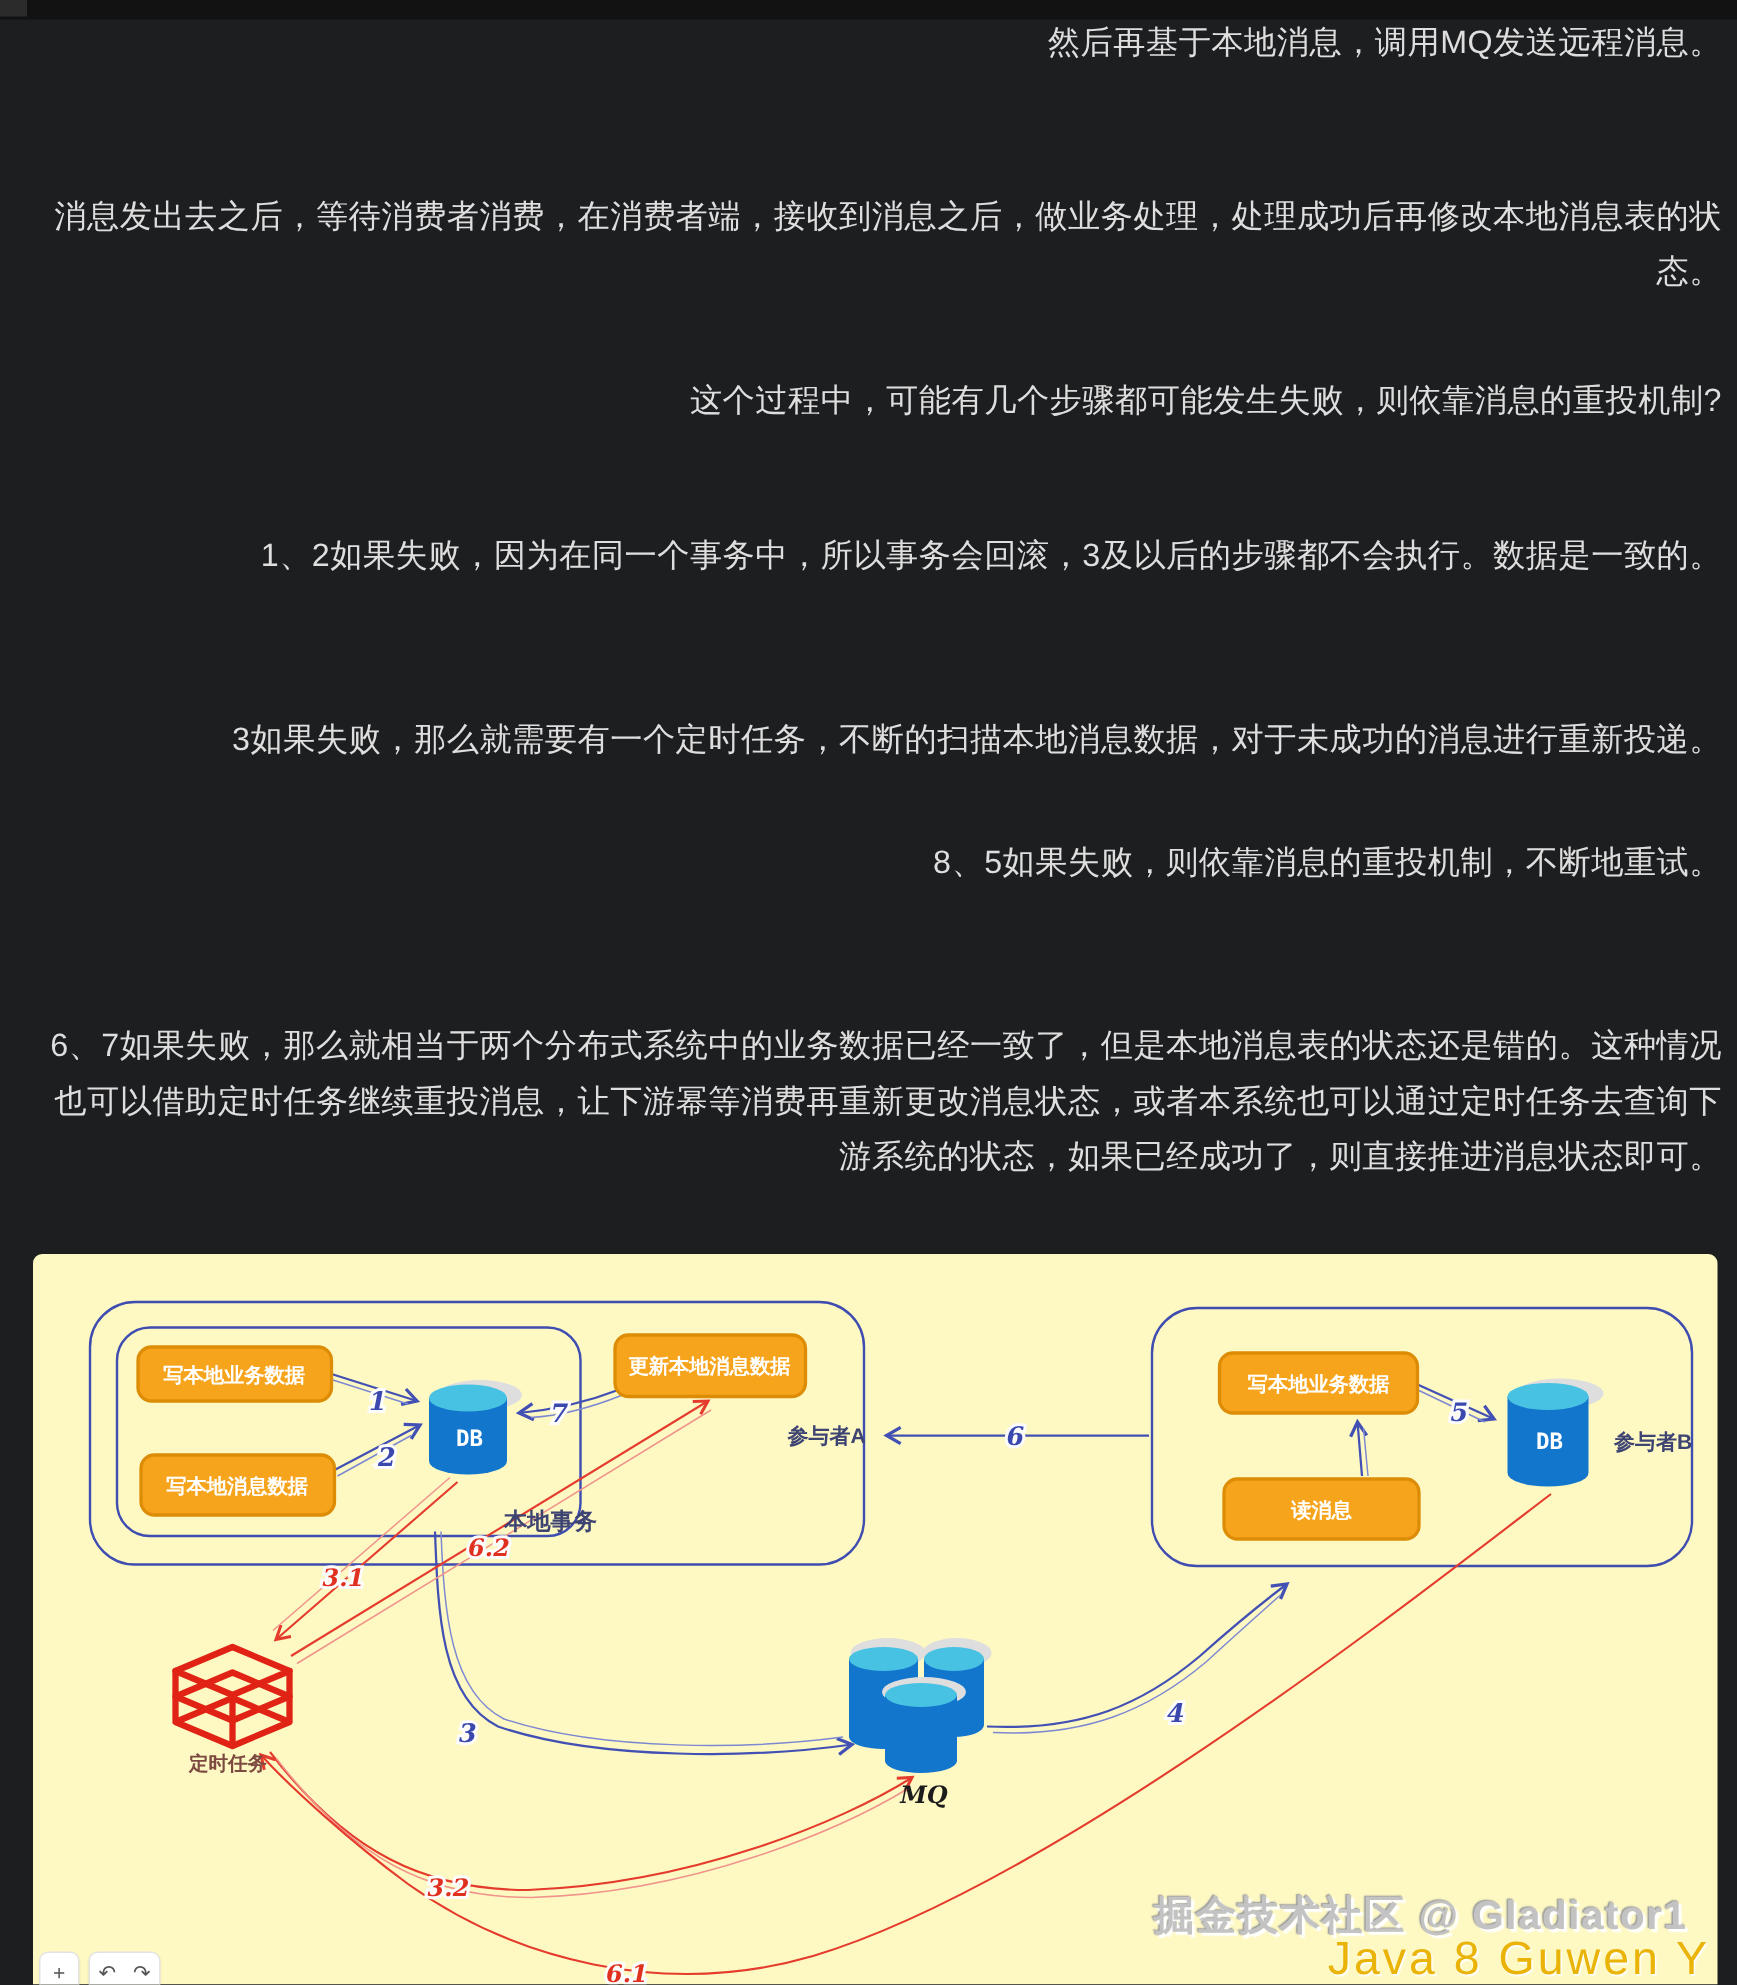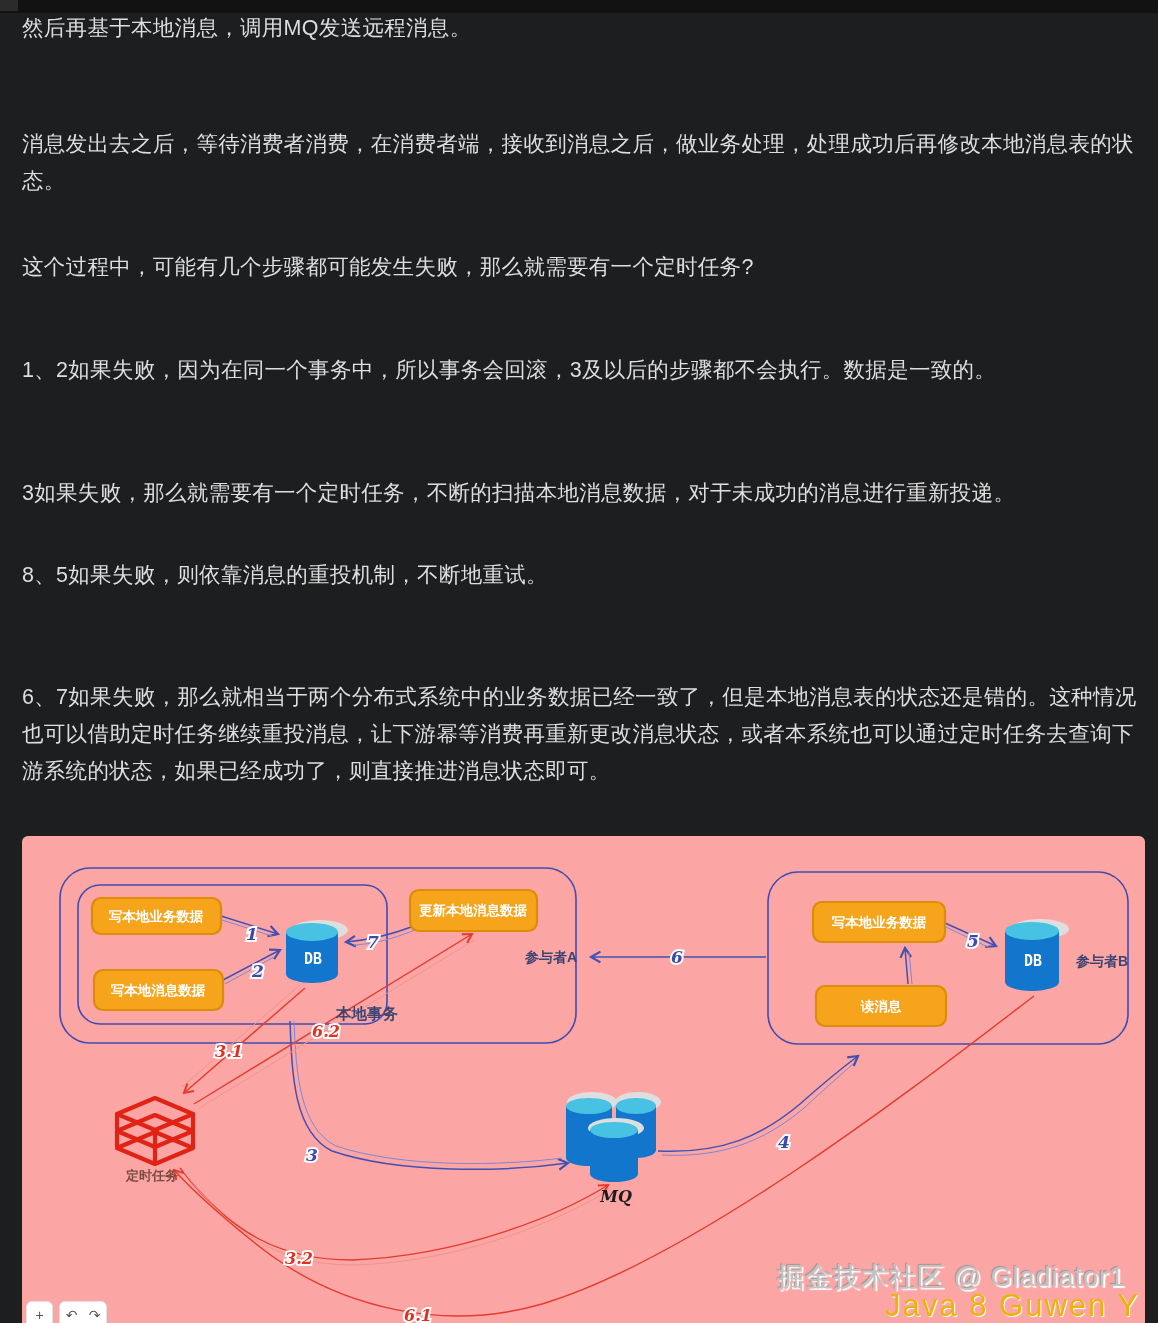--- a/index.html
+++ b/index.html
@@ -4,25 +4,25 @@
 <style>
   html,body{margin:0;padding:0;}
   body{
     width:1158px;height:1323px;position:relative;overflow:hidden;
     background:#1d1e20;font-family:"Liberation Sans",sans-serif;
   }
   .topstrip{position:absolute;left:0;top:0;width:1158px;height:13px;background:#121212;}
   .topstrip-corner{position:absolute;left:0;top:0;width:18px;height:11px;background:#2b2b2b;}
   .para{
     position:absolute;left:22px;width:1126px;margin:0;
-    color:#dedede;font-size:21.5px;line-height:37px;letter-spacing:.3px;
+    color:#dedede;font-size:21.5px;line-height:37px;letter-spacing:.3px;text-align:right;
   }
   .diagram-card{
     position:absolute;left:22px;top:836px;width:1123px;height:487px;
-    background:#fca5a5;border-radius:6px 6px 0 0;
+    background:#fef9c3;border-radius:6px 6px 0 0;
   }
   .diagram-card svg{position:absolute;left:0;top:0;}
 
   
   .frame{fill:none;stroke:#3f4cb0;stroke-width:1.6;}
   .bl{stroke:#4250b4;fill:none;stroke-width:1.5;}
   .bl2{stroke:#7d88d2;fill:none;stroke-width:1;}
   .rd{stroke:#e43b2d;fill:none;stroke-width:1.4;}
   .rd2{stroke:#f0948b;fill:none;stroke-width:1;}
   .obox{fill:#f7a41d;stroke:#dd8c06;stroke-width:2.2;}
@@ -33,21 +33,21 @@
   .dbtxt{font:bold 15px "DejaVu Sans Mono",monospace;fill:#fff;text-anchor:middle;}
   .hand{font:bold 14px "Liberation Sans",sans-serif;fill:#3e4472;}
   .num{font:italic bold 17px "DejaVu Serif",serif;fill:#3b49ae;paint-order:stroke;stroke:#fcfcfc;stroke-width:4px;text-anchor:middle;}
   .numr{font:italic bold 16px "DejaVu Serif",serif;fill:#e0301f;paint-order:stroke;stroke:#fcfcfc;stroke-width:4px;text-anchor:middle;}
   .timer-stroke{fill:none;stroke:#e02315;stroke-width:4.2;stroke-linejoin:round;stroke-linecap:round;}
   .timer-label{font:bold 13px "Liberation Sans",sans-serif;fill:#7c4a41;}
   .mq-label{font:italic bold 16px "DejaVu Serif",serif;fill:#1c1c1c;text-anchor:middle;}
 
   .wm1{
     position:absolute;top:1259px;right:33px;
-    font-size:27px;font-weight:normal;letter-spacing:1px;color:#c3c3c3;
+    font-size:27px;font-weight:bold;letter-spacing:1px;color:#c3c3c3;
     text-shadow:2px 2px 1px #ffffff,-1px -1px 1px #999999;
   }
   .wm2{
     position:absolute;top:1288px;right:18px;
     font-size:31px;font-weight:400;letter-spacing:2px;color:#eab308;
     text-shadow:1px 1px 1px #ffffff;
   }
   .tool{
     position:absolute;background:#ffffff;border:1px solid #e3e3e3;border-radius:6px;
     box-shadow:0 1px 2px rgba(0,0,0,.06);color:#555;display:flex;align-items:flex-start;
@@ -59,21 +59,21 @@
 </style>
 </head>
 <body>
 
 <div class="topstrip">
     <div class="topstrip-corner"></div>
   </div>
 
 <p class="para" style="top:10px">然后再基于本地消息，调用MQ发送远程消息。</p>
 <p class="para" style="top:126px">消息发出去之后，等待消费者消费，在消费者端，接收到消息之后，做业务处理，处理成功后再修改本地消息表的状态。</p>
-<p class="para" style="top:249px">这个过程中，可能有几个步骤都可能发生失败，那么就需要有一个定时任务?</p>
+<p class="para" style="top:249px">这个过程中，可能有几个步骤都可能发生失败，则依靠消息的重投机制?</p>
 <p class="para" style="top:352px">1、2如果失败，因为在同一个事务中，所以事务会回滚，3及以后的步骤都不会执行。数据是一致的。</p>
 <p class="para" style="top:475px">3如果失败，那么就需要有一个定时任务，不断的扫描本地消息数据，对于未成功的消息进行重新投递。</p>
 <p class="para" style="top:557px">8、5如果失败，则依靠消息的重投机制，不断地重试。</p>
 <p class="para" style="top:679px">6、7如果失败，那么就相当于两个分布式系统中的业务数据已经一致了，但是本地消息表的状态还是错的。这种情况也可以借助定时任务继续重投消息，让下游幂等消费再重新更改消息状态，或者本系统也可以通过定时任务去查询下游系统的状态，如果已经成功了，则直接推进消息状态即可。</p>
 
 <div class="diagram-card">
   <svg width="1123" height="487" viewBox="0 0 1123 487">
     <defs>
       <marker id="mb" viewBox="0 0 10 10" refX="8" refY="5" markerWidth="9" markerHeight="9" orient="auto-start-reverse">
         <path d="M1,1 L8,5 L1,9" fill="none" stroke="#4250b4" stroke-width="1.6"></path>

